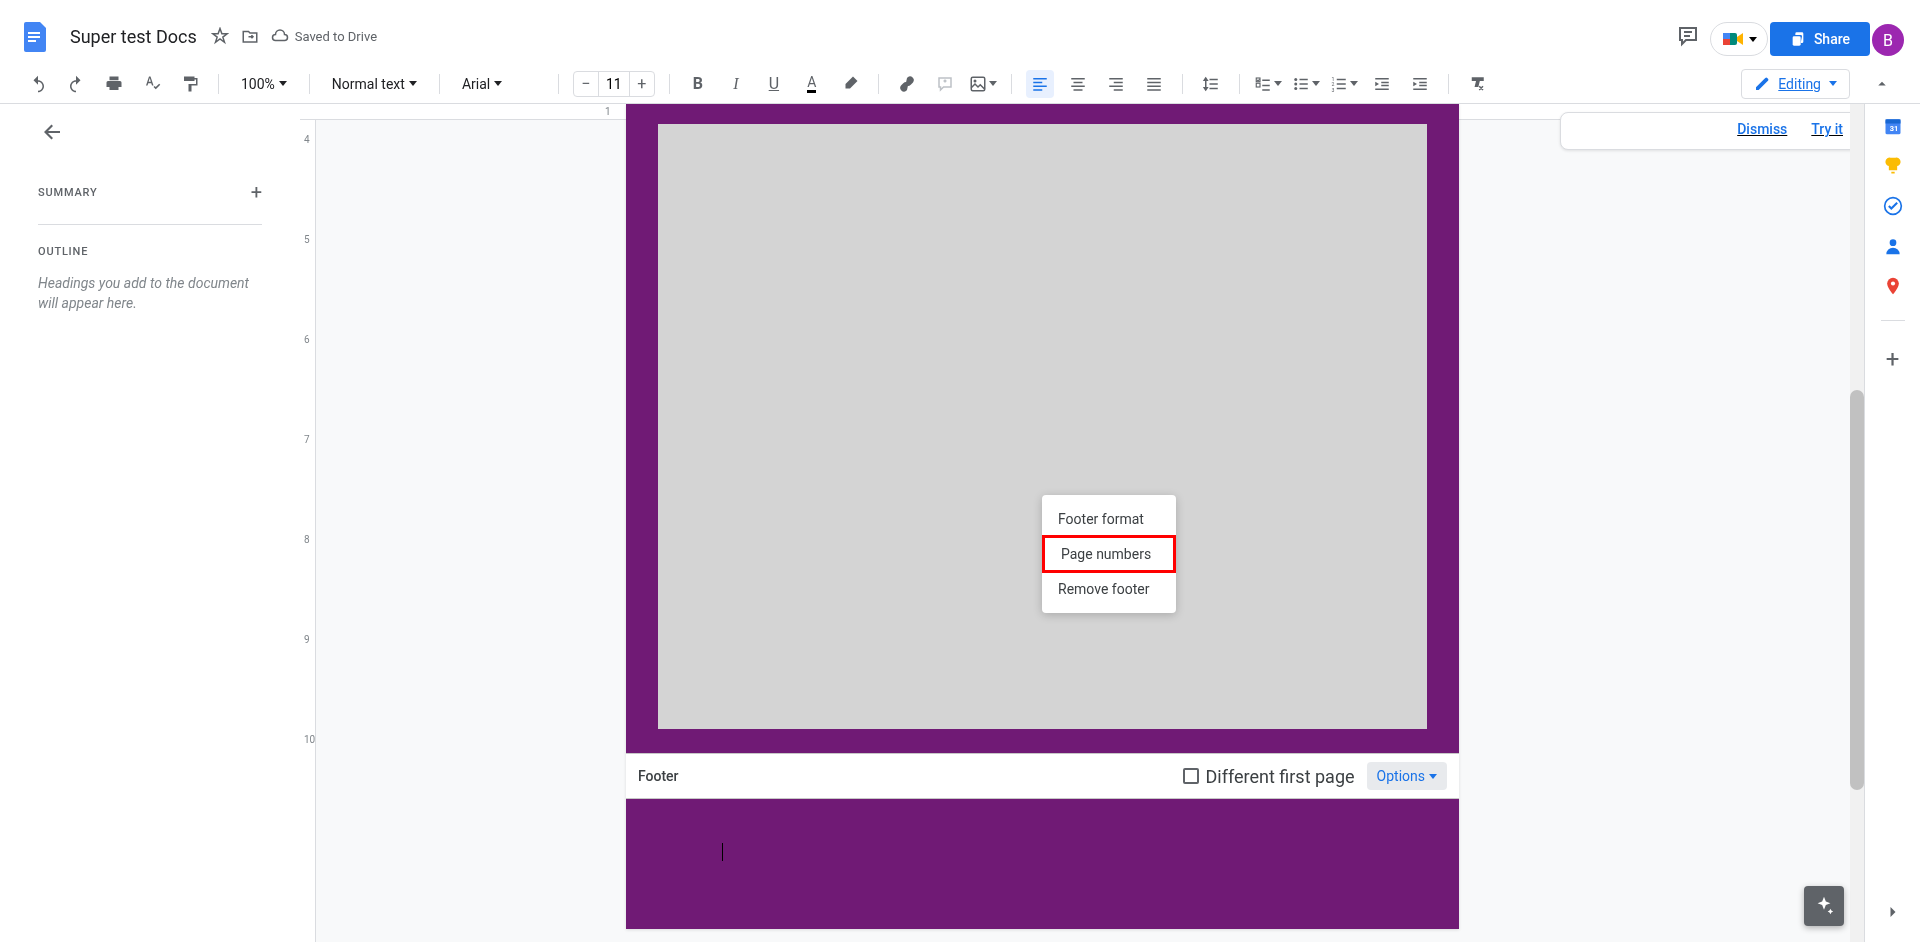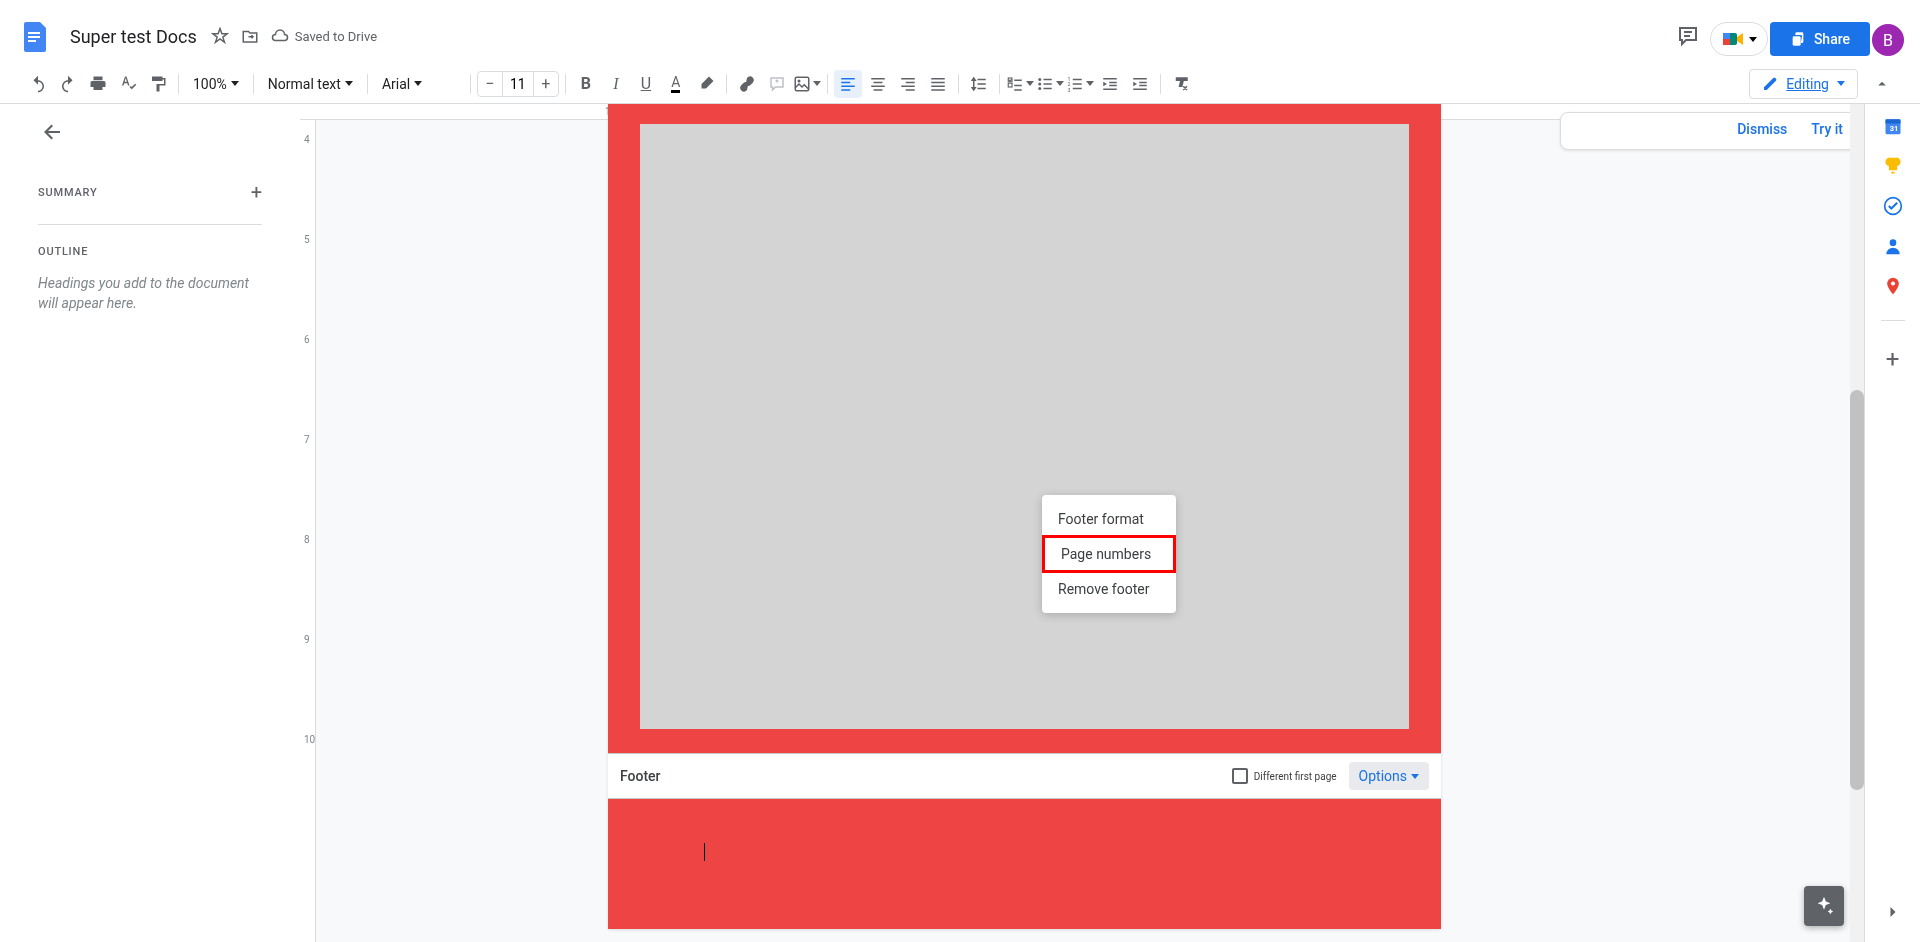--- a/index.html
+++ b/index.html
@@ -15,21 +15,21 @@
 .menu-row { display: flex; gap: 2px; margin-top: 2px; align-items: center; }
 .menu-item { padding: 4px 7px; font-size: 14px; color: #202124; border-radius: 4px; cursor: pointer; }
 .last-edit { font-size: 14px; color: #5f6368; text-decoration: underline; margin-left: 16px; }
 
 .header-right { display: flex; align-items: flex-end; gap: 2px; }
 .icon-btn { width: 40px; height: 40px; border-radius: 50%; display: flex; align-items: center; justify-content: center; color: #5f6368; cursor: pointer; }
 .meet-btn { display: flex; align-items: center; border: 1px solid #dadce0; border-radius: 20px; padding: 6px 10px; gap: 4px; }
 .share-btn { background: #1a73e8; color: #fff; border-radius: 4px; padding: 9px 20px; font-size: 14px; font-weight: 500; display: flex; align-items: center; gap: 8px; }
 .avatar { width: 32px; height: 32px; border-radius: 50%; background: #9c27b0; color: #fff; display: flex; align-items: center; justify-content: center; font-size: 16px; }
 
-.toolbar { display: flex; align-items: center; padding: 4px 24px; border-bottom: 1px solid #dadce0; height: 40px; gap: 2px; justify-content: center; }
+.toolbar { display: flex; align-items: center; padding: 4px 24px; border-bottom: 1px solid #dadce0; height: 40px; gap: 10px; justify-content: center; }
 .tb-btn { width: 28px; height: 28px; display: flex; align-items: center; justify-content: center; color: #5f6368; border-radius: 4px; cursor: pointer; }
 .tb-sep { width: 1px; height: 20px; background: #dadce0; margin: 0 4px; }
 .tb-dropdown { padding: 4px 8px; font-size: 14px; color: #202124; display: flex; align-items: center; gap: 4px; border-radius: 4px; cursor: pointer; }
 .font-size-group { display: flex; align-items: center; border: 1px solid #dadce0; border-radius: 4px; }
 .font-size-btn { width: 24px; height: 24px; display: flex; align-items: center; justify-content: center; color: #5f6368; cursor: pointer; }
 .font-size-input { width: 32px; text-align: center; font-size: 14px; border: none; border-left: 1px solid #dadce0; border-right: 1px solid #dadce0; height: 24px; }
 .tb-active { background: #e8f0fe; color: #1a73e8; }
 .editing-btn { display: flex; align-items: center; gap: 8px; padding: 6px 12px; border: 1px solid #dadce0; border-radius: 4px; color: #1a73e8; font-size: 14px; margin-left: auto; text-decoration: underline; }
 .collapse-btn { width: 28px; height: 28px; display: flex; align-items: center; justify-content: center; color: #5f6368; margin-left: 8px; }
 
@@ -39,37 +39,37 @@
 .summary-header { display: flex; justify-content: space-between; align-items: center; padding: 8px 14px; }
 .summary-title { font-size: 11px; font-weight: 500; color: #5f6368; letter-spacing: 0.8px; }
 .summary-divider { border-bottom: 1px solid #dadce0; margin: 12px 14px; }
 .outline-title { font-size: 11px; font-weight: 500; color: #5f6368; letter-spacing: 0.8px; padding: 8px 14px; }
 .outline-empty { font-size: 14px; color: #80868b; font-style: italic; padding: 8px 14px; line-height: 1.4; }
 
 .canvas-area { flex: 1; background: #f8f9fa; position: relative; overflow: hidden; }
 .ruler-h { position: absolute; top: 0; left: 0; right: 0; height: 16px; background: #fff; border-bottom: 1px solid #dadce0; }
 .ruler-v { position: absolute; top: 0; left: 0; bottom: 0; width: 16px; background: #fff; border-right: 1px solid #dadce0; }
 .ruler-tick { position: absolute; font-size: 10px; color: #80868b; }
-.page { position: absolute; left: 308px; top: 0; width: 833px; background: #ef4444; box-shadow: 0 1px 3px rgba(0,0,0,0.12); }
+.page { position: absolute; left: 326px; top: 0; width: 833px; background: #701a75; box-shadow: 0 1px 3px rgba(0,0,0,0.12); }
 .page-body { height: 605px; background: #d4d4d4; margin: 0; }
 .footer-bar { display: flex; align-items: center; justify-content: space-between; border-top: 1px solid #c7c7c7; border-bottom: 1px solid #c7c7c7; padding: 8px 12px; background: #fff; }
 .footer-label { font-size: 14px; font-weight: 500; color: #3c4043; }
 .footer-controls { display: flex; align-items: center; gap: 12px; }
-.checkbox-group { display: flex; align-items: center; gap: 6px; font-size: 10px; color: #3c4043; }
+.checkbox-group { display: flex; align-items: center; gap: 6px; font-size: 18px; color: #3c4043; }
 .checkbox { width: 16px; height: 16px; border: 2px solid #5f6368; border-radius: 2px; }
 .options-btn { background: #e8eaed; padding: 6px 10px; border-radius: 4px; color: #1a73e8; font-size: 14px; display: flex; align-items: center; gap: 4px; }
 .footer-content { height: 130px; padding: 40px 96px; position: relative; }
 .cursor { width: 1px; height: 18px; background: #000; position: absolute; left: 96px; top: 44px; }
 
 .options-menu { position: absolute; top: 495px; left: 1042px; width: 134px; background: #fff; box-shadow: 0 2px 10px rgba(0,0,0,0.2); border-radius: 4px; padding: 8px 0; z-index: 100; }
 .menu-option { padding: 8px 16px; font-size: 14px; color: #3c4043; cursor: pointer; }
 .menu-option.highlighted { border: 3px solid #ff0000; }
 
 .suggestion-card { position: absolute; top: 112px; right: 60px; width: 300px; background: #fff; border: 1px solid #dadce0; border-radius: 8px; padding: 8px 16px 12px; box-shadow: 0 1px 3px rgba(0,0,0,0.1); }
-.suggestion-actions { display: flex; justify-content: flex-end; gap: 24px; }
+.suggestion-actions { display: flex; justify-content: flex-end; gap: 24px; text-decoration: underline; }
 .suggestion-link { color: #1a73e8; font-size: 14px; font-weight: 500; cursor: pointer; }
 
 .right-rail { position: absolute; right: 0; top: 104px; width: 56px; background: #fff; border-left: 1px solid #dadce0; height: calc(942px - 104px); display: flex; flex-direction: column; align-items: center; padding-top: 12px; gap: 20px; }
 .rail-icon { width: 20px; height: 20px; cursor: pointer; }
 .rail-expand { position: absolute; bottom: 16px; color: #5f6368; }
 
 .explore-btn { position: absolute; bottom: 16px; right: 76px; width: 40px; height: 40px; background: #5f6368; border-radius: 4px; display: flex; align-items: center; justify-content: center; box-shadow: 0 2px 6px rgba(0,0,0,0.3); }
 
 .scroll-track { position: absolute; right: 56px; top: 104px; width: 14px; height: calc(942px - 104px); background: #f1f1f1; }
 .scroll-thumb { position: absolute; right: 56px; top: 390px; width: 14px; height: 400px; background: #c1c1c1; border-radius: 7px; }

